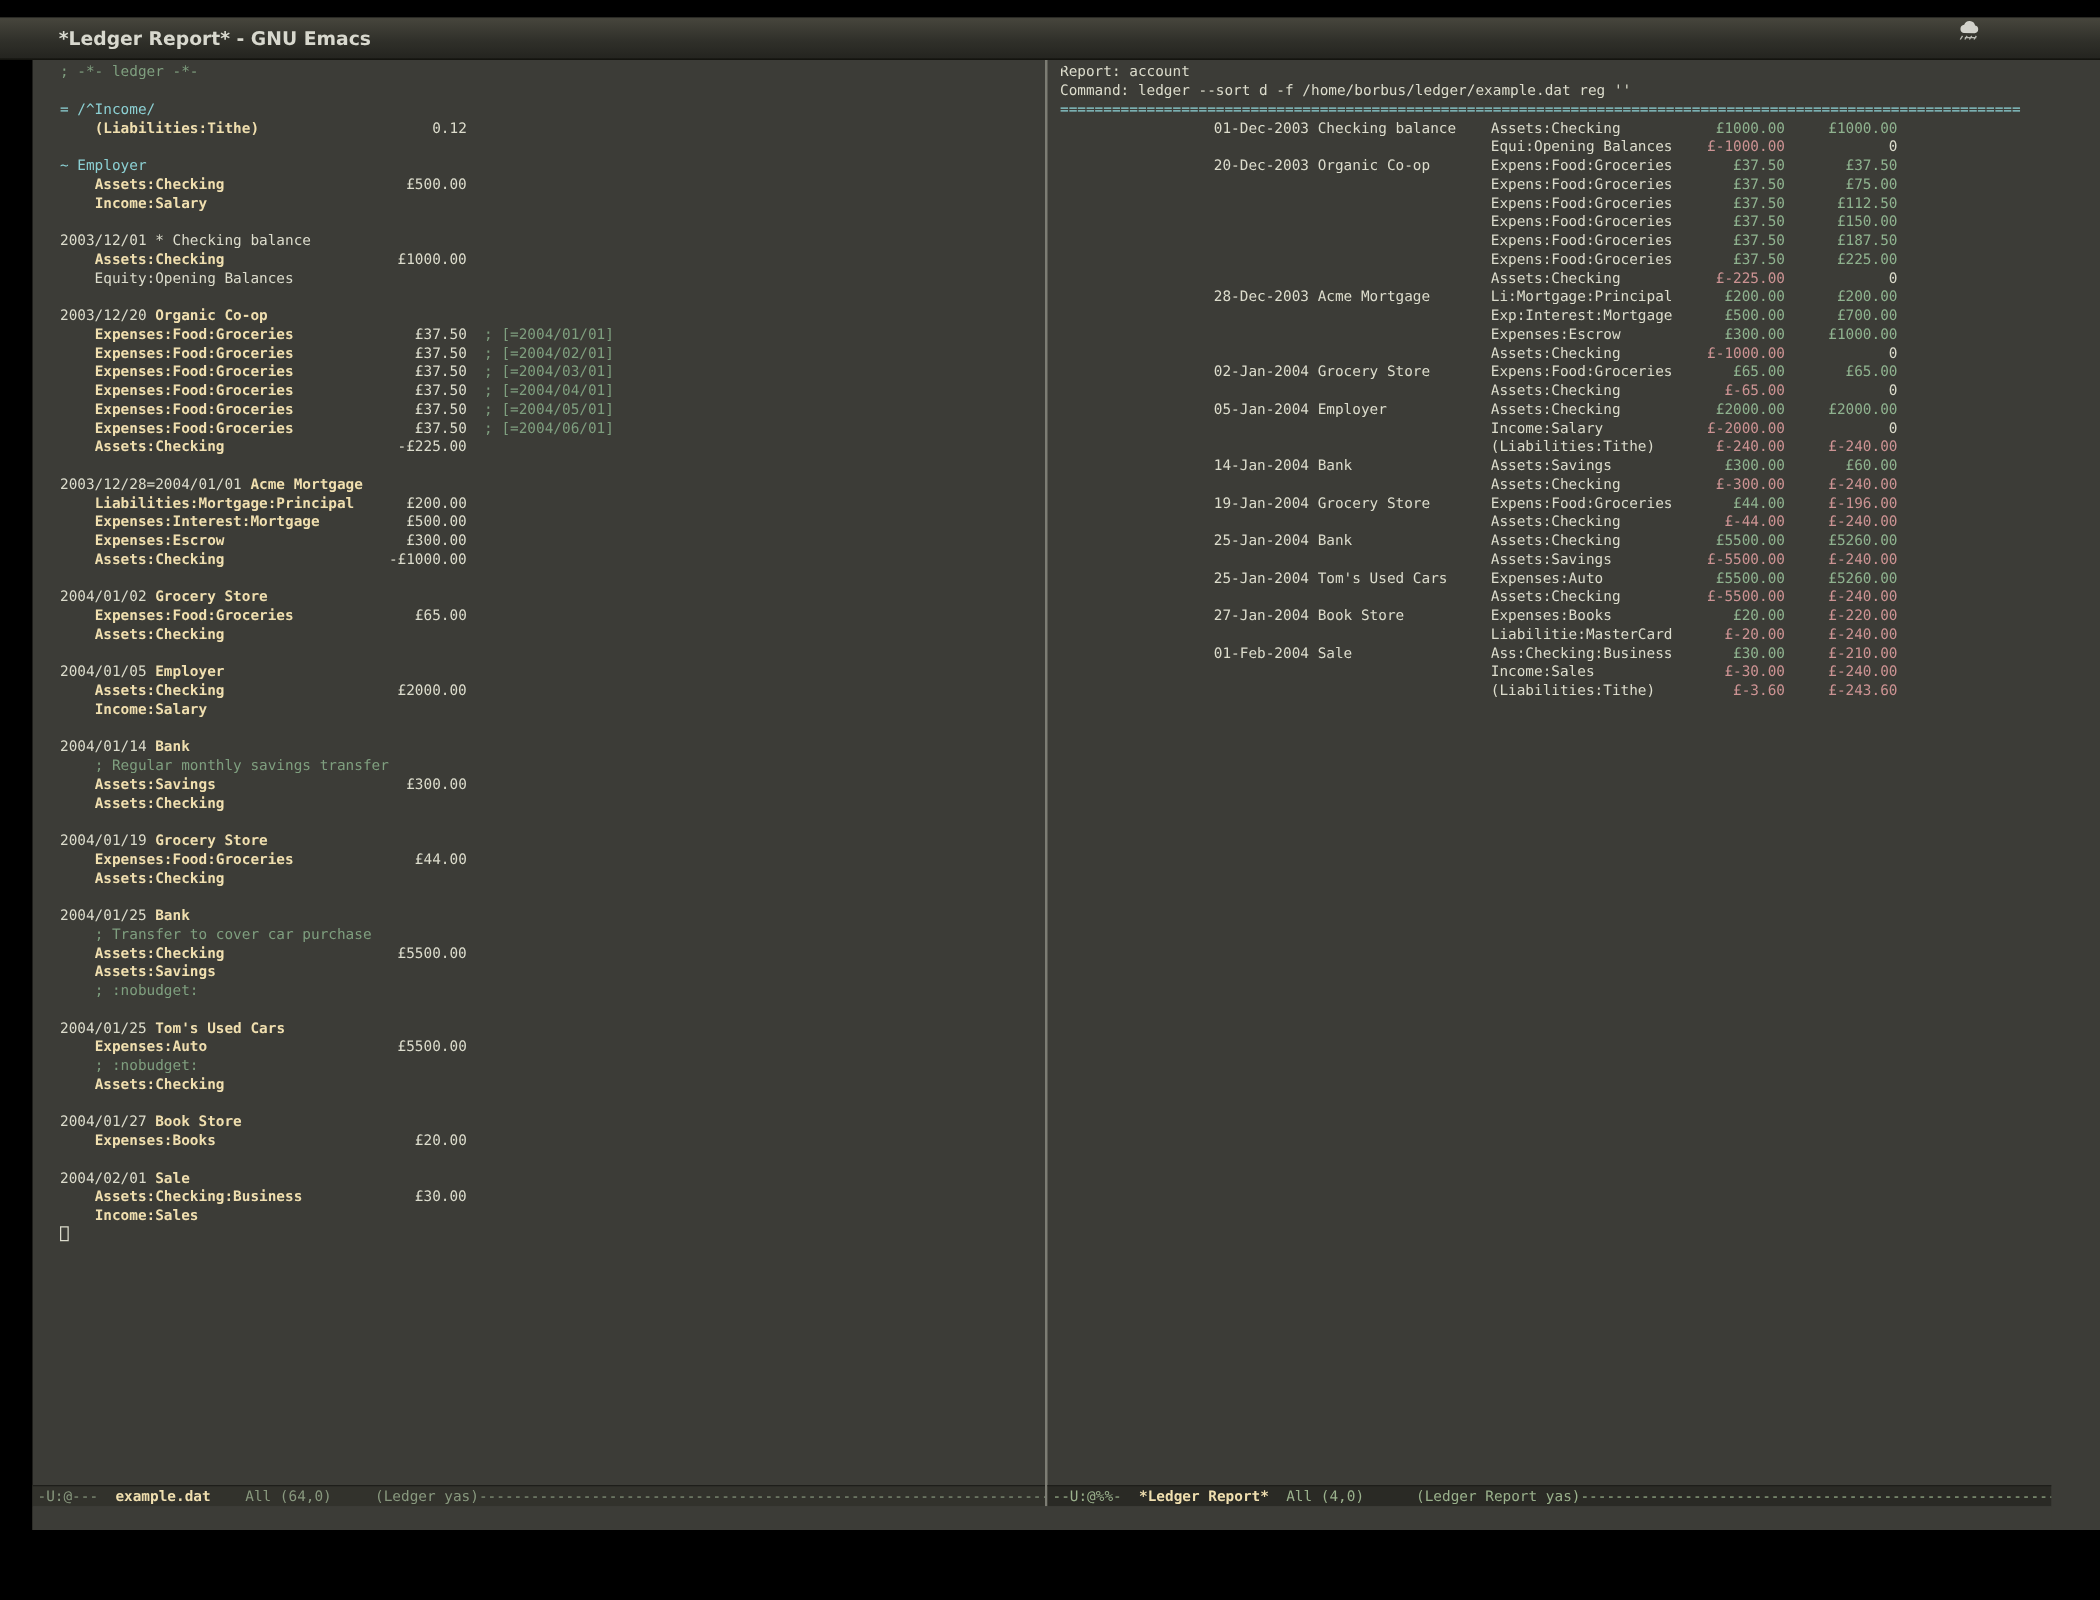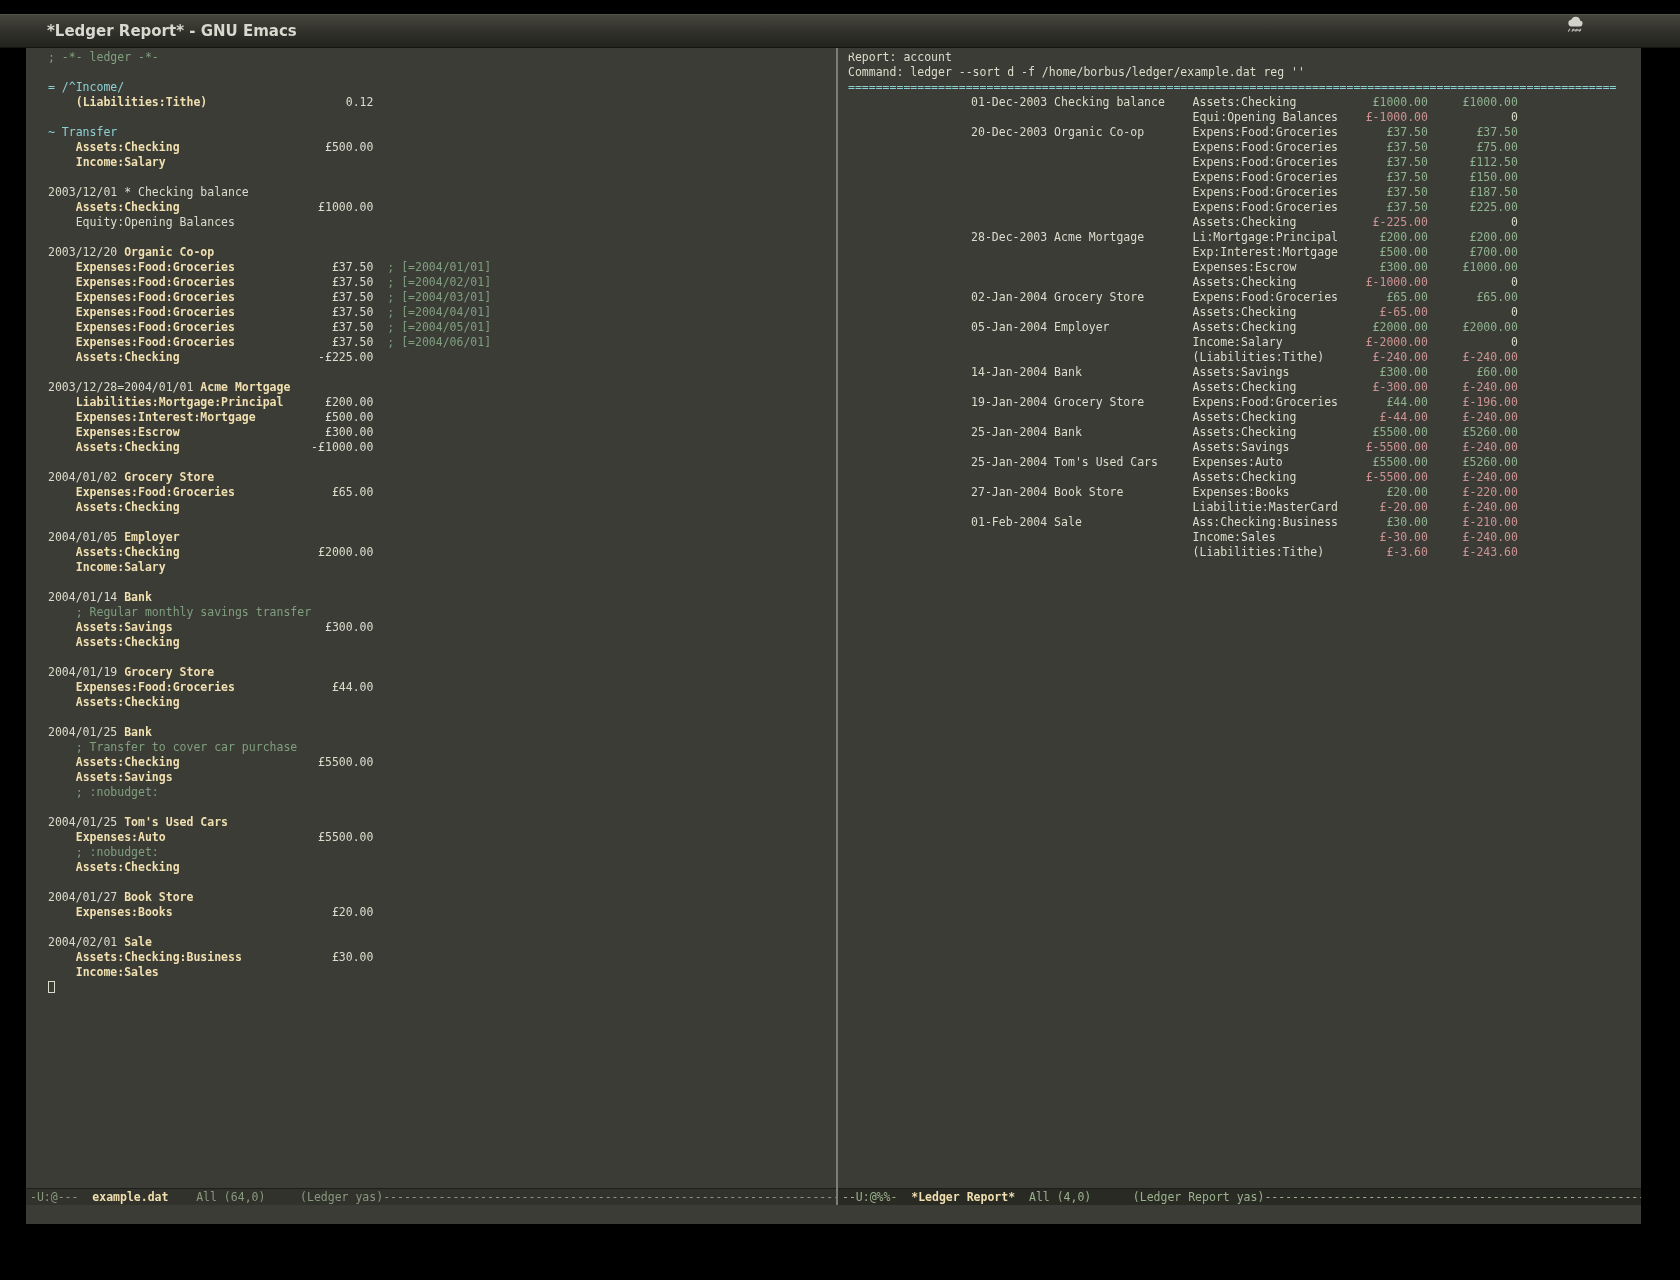--- a/index.html
+++ b/index.html
@@ -25,20 +25,21 @@
     display:flex;align-items:center;gap:14px;flex-direction:column;
   }
   .tray .txt-item{
     font-family:"DejaVu Sans", sans-serif;font-size:13px;color:#d4d4cc;white-space:pre;
   }
   .tray svg{display:block;}
   
   .frame{
     position:absolute;left:26px;top:48px;width:1615px;height:1176px;
     background:#3c3c37;
+    padding-left:40px;
   }
   .ewindow{position:absolute;top:0;height:1140px;overflow:hidden;}
   .win-left{left:0;width:810px;}
   .win-right{left:812px;width:803px;border-radius:30px;}
   .vdivider{position:absolute;left:810px;top:0;width:2px;height:1157px;background:#7d7d74;}
   .buffer{
     position:absolute;inset:0;padding:2px 0 0 22px;
     font-size:11.5px;line-height:15px;color:#dcdccc;
   }
   .win-right .buffer{padding-left:10px;}
@@ -136,21 +137,21 @@
 
 <div class="frame">
 
   <div class="ewindow win-left">
     <div class="buffer">
         <div class="bl"><span class="cmt">; -*- ledger -*-</span></div>
         <div class="bl"> </div>
         <div class="bl"><span class="dir">= /^Income/</span></div>
         <div class="bl"><span class="txt">    </span><span class="acct">(Liabilities:Tithe)</span><span class="txt">                    0.12</span></div>
         <div class="bl"> </div>
-        <div class="bl"><span class="dir">~ Transfer</span></div>
+        <div class="bl"><span class="dir">~ Employer</span></div>
         <div class="bl"><span class="txt">    </span><span class="acct">Assets:Checking</span><span class="txt">                     £500.00</span></div>
         <div class="bl"><span class="txt">    </span><span class="acct">Income:Salary</span></div>
         <div class="bl"> </div>
         <div class="bl"><span class="txt">2003/12/01 * Checking balance</span></div>
         <div class="bl"><span class="txt">    </span><span class="acct">Assets:Checking</span><span class="txt">                    £1000.00</span></div>
         <div class="bl"><span class="txt">    Equity:Opening Balances</span></div>
         <div class="bl"> </div>
         <div class="bl"><span class="txt">2003/12/20 </span><span class="pay">Organic Co-op</span></div>
         <div class="bl"><span class="txt">    </span><span class="acct">Expenses:Food:Groceries</span><span class="txt">              £37.50  </span><span class="cmt">; [=2004/01/01]</span></div>
         <div class="bl"><span class="txt">    </span><span class="acct">Expenses:Food:Groceries</span><span class="txt">              £37.50  </span><span class="cmt">; [=2004/02/01]</span></div>

